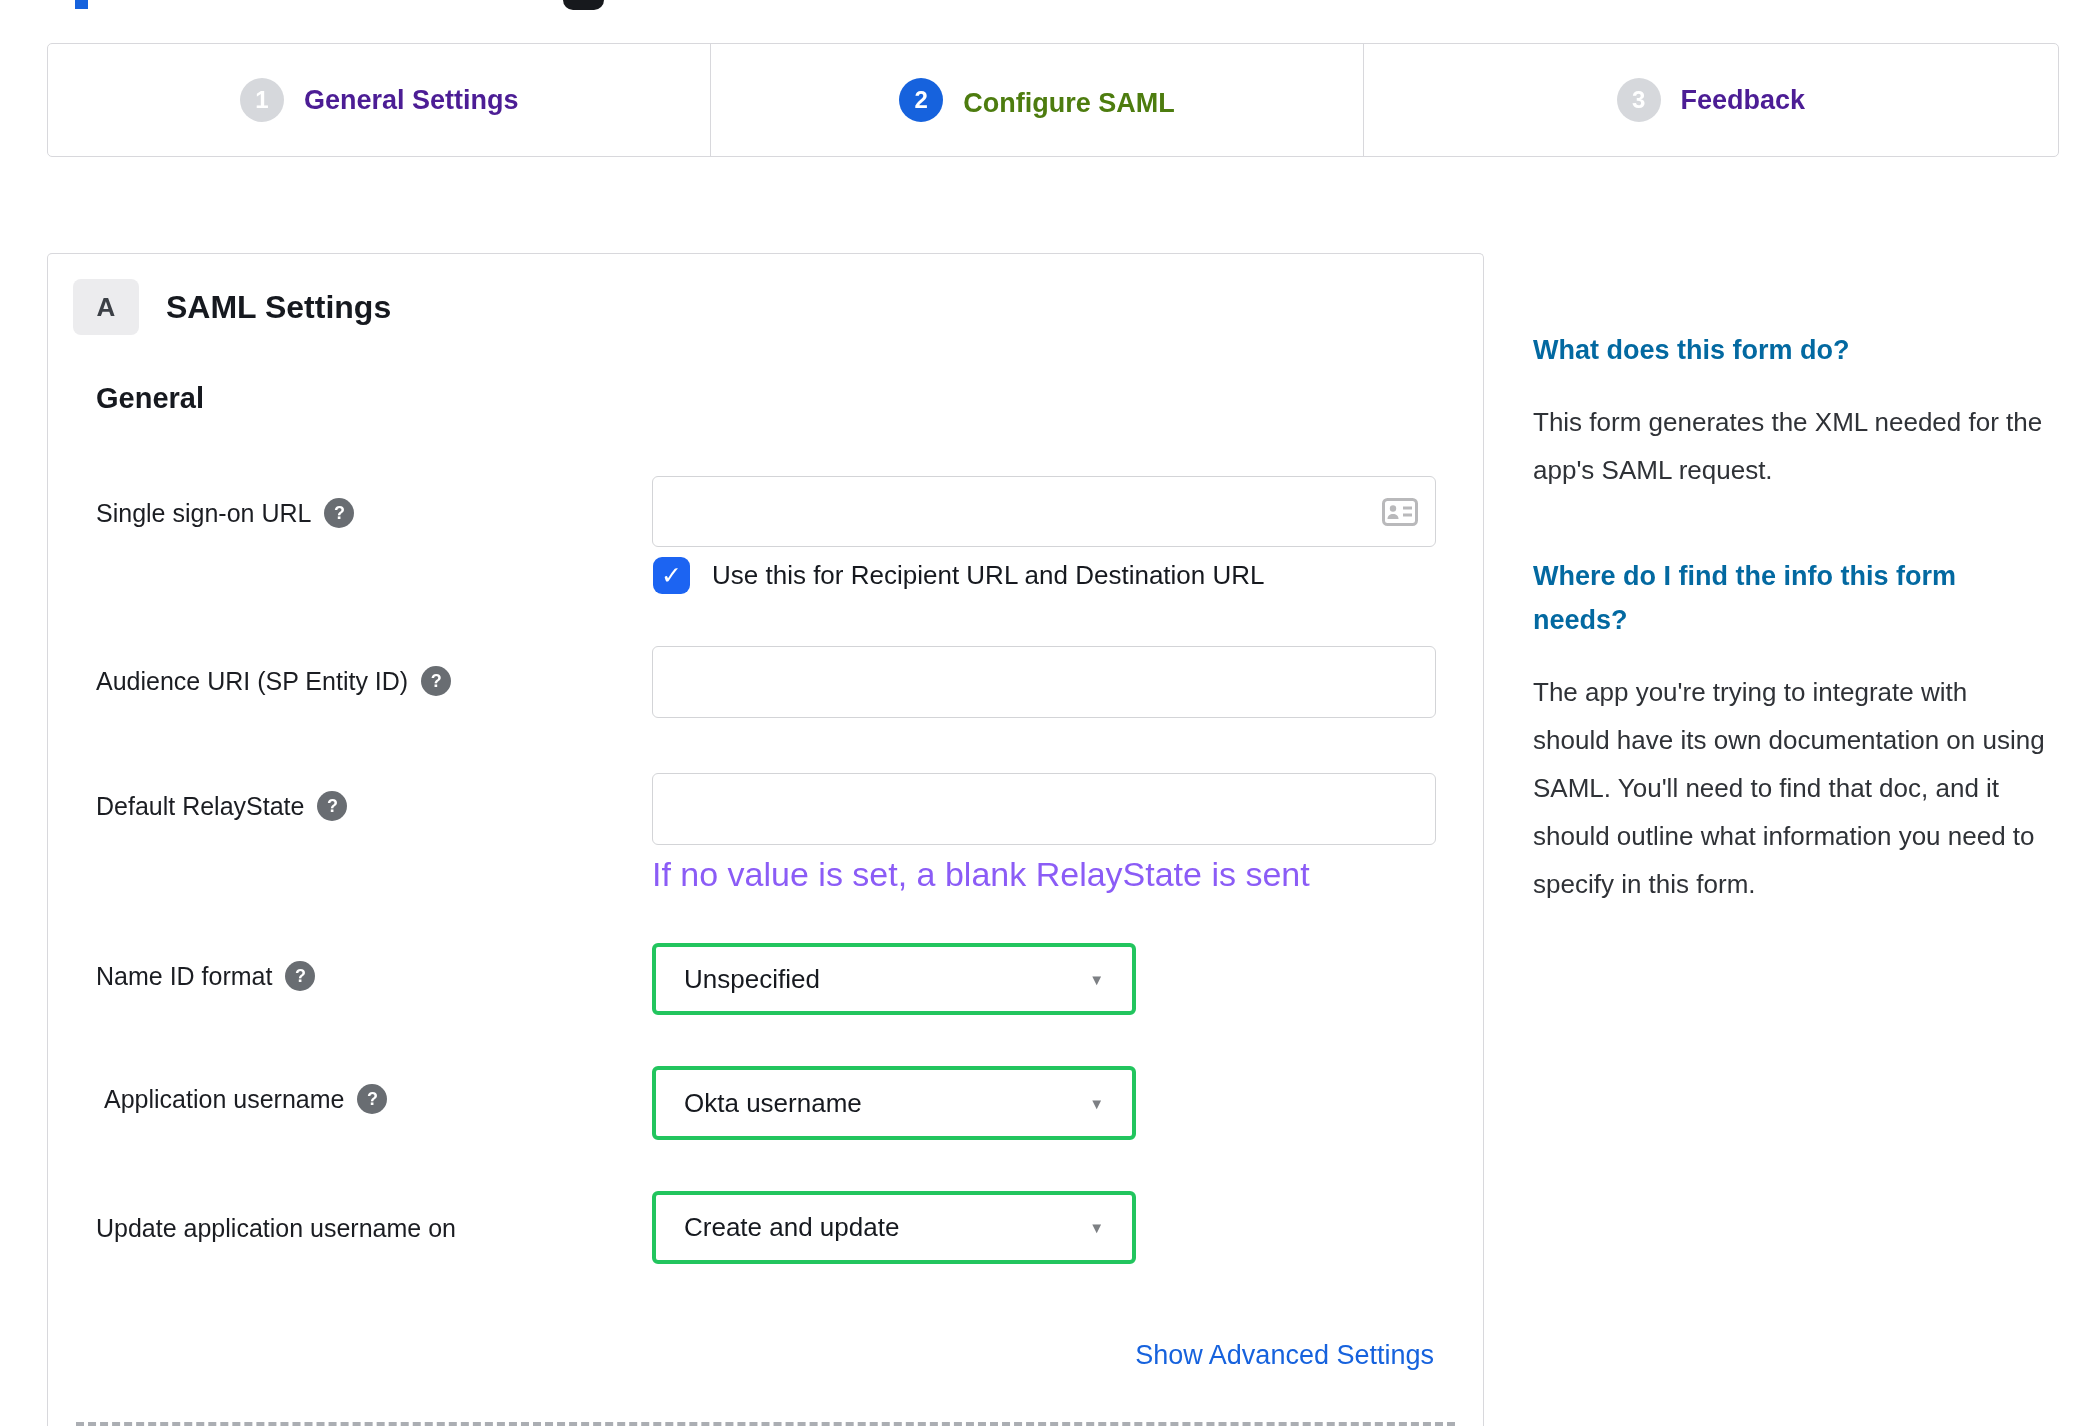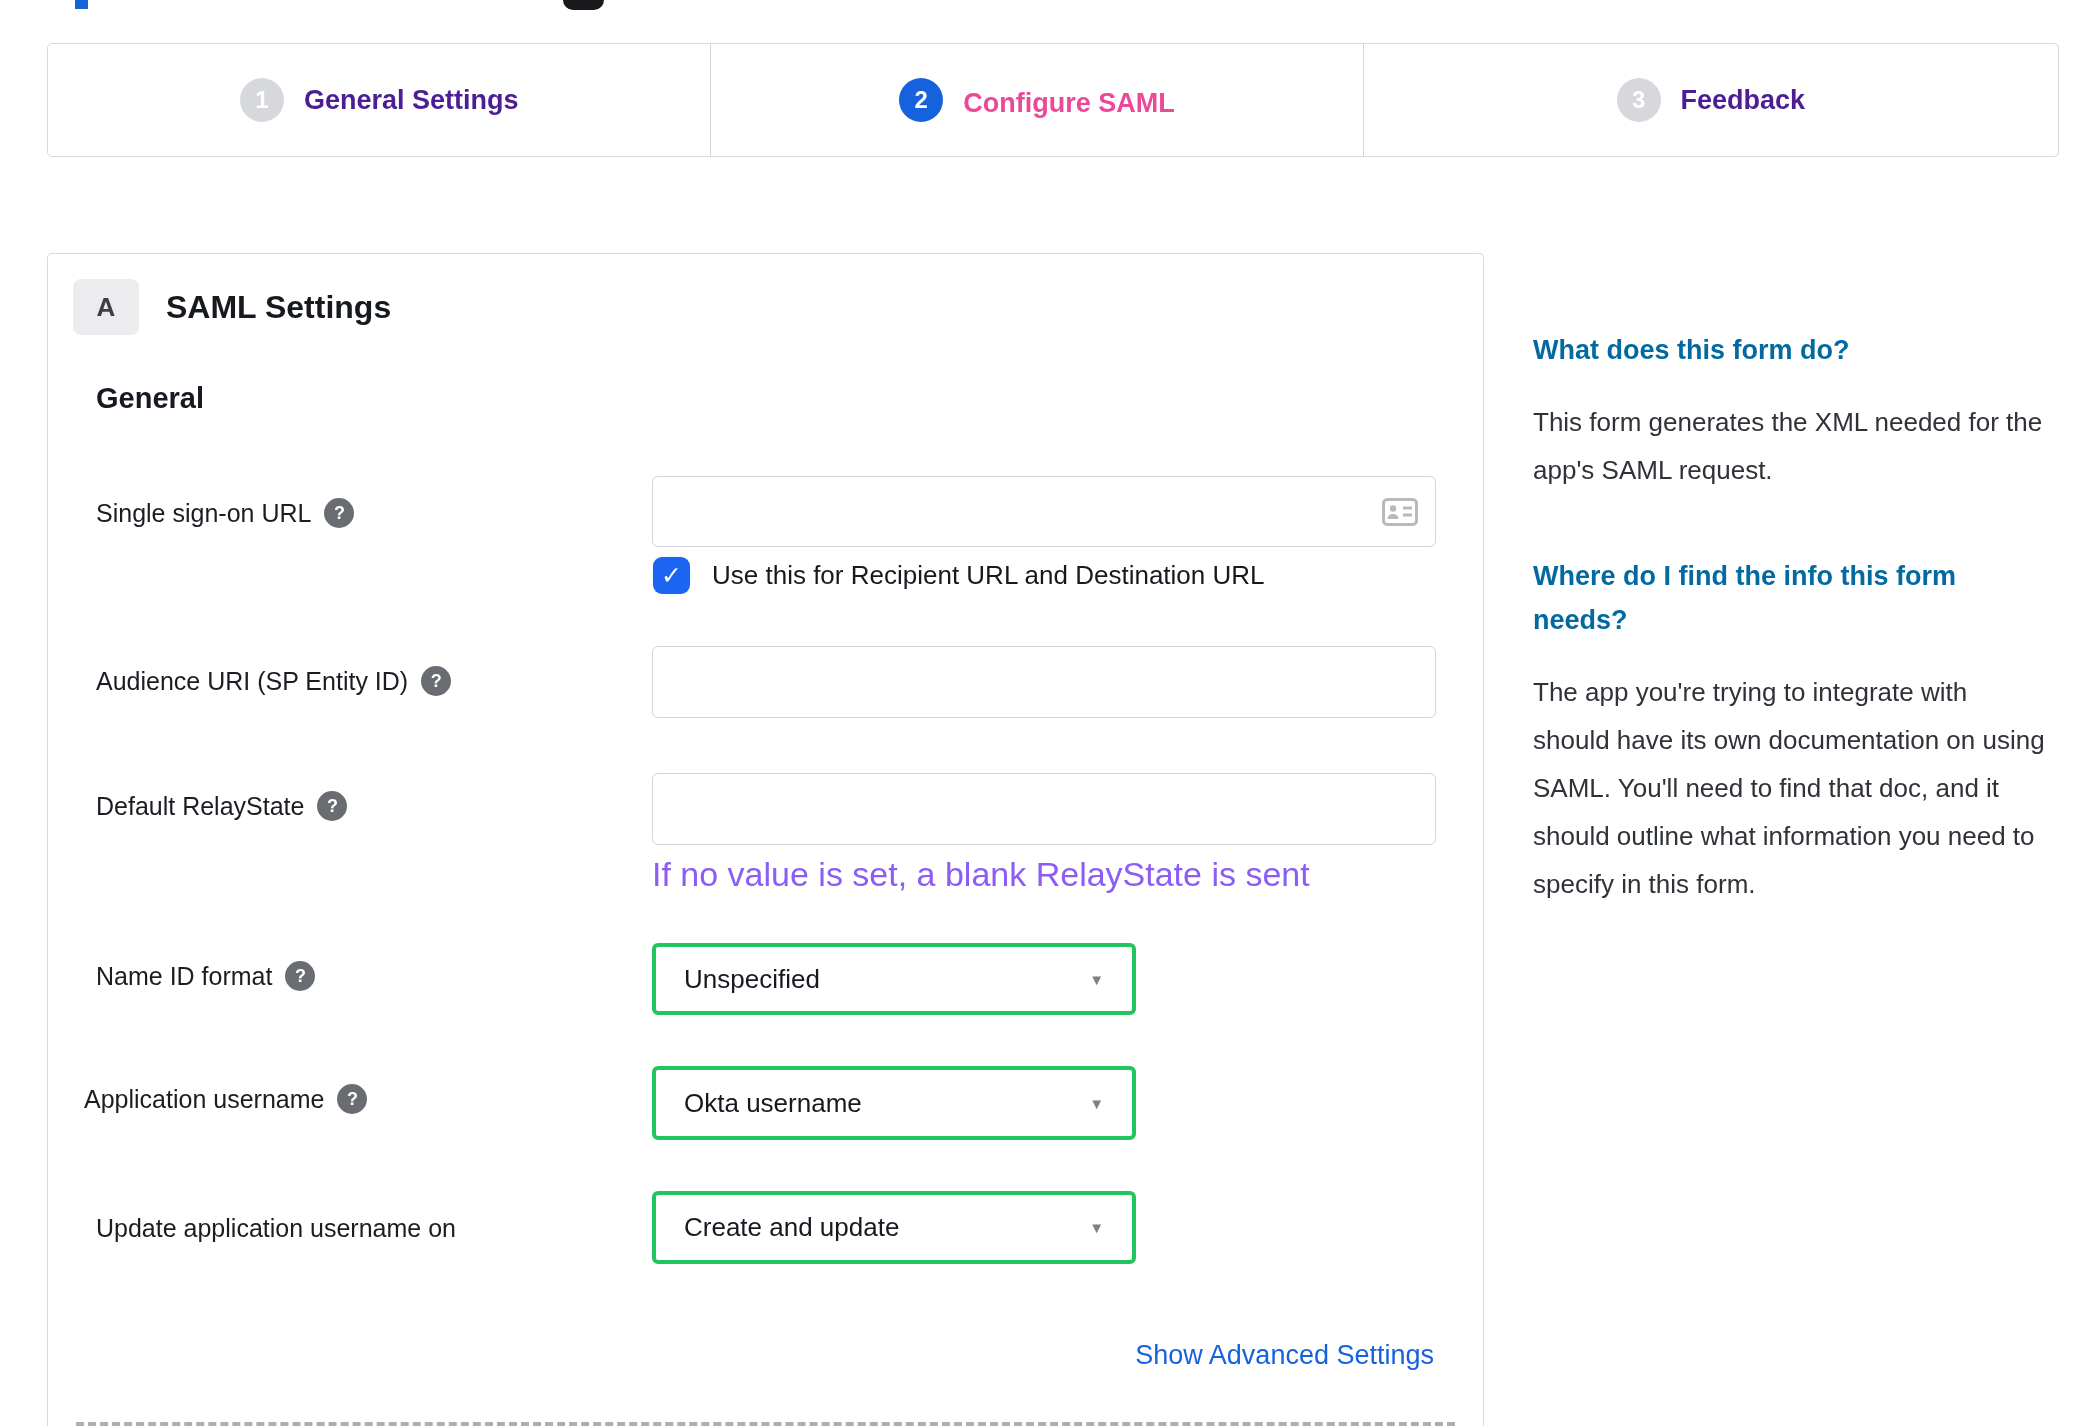--- a/index.html
+++ b/index.html
@@ -32,21 +32,21 @@
   .step-2 { width:653px; border-left:1px solid #d8d8dc; }
   .step-3 { width:696px; border-left:1px solid #d8d8dc; }
   .step-circle {
     width:44px; height:44px; border-radius:50%;
     display:flex; align-items:center; justify-content:center;
     color:#ffffff; font-size:24px; font-weight:700;
     background:#d6d8dc; flex:0 0 auto;
   }
   .step.active .step-circle { background:#1662dd; }
   .step-label { font-size:27px; font-weight:700; color:#4c1d95; }
-  .step.active .step-label { color:#ec4899;margin-top:6px; }
+  .step.active .step-label { color:#4d7c0f;margin-top:6px; }
 
   
   .panel {
     left:47px; top:253px; width:1437px; height:1173px;
     border:1px solid #d8d8dc; border-bottom:none;
     border-radius:5px 5px 0 0; background:#ffffff;
   }
   .badge-a {
     left:25px; top:25px; width:66px; height:56px;
     background:#ececee; border-radius:8px;
@@ -183,21 +183,21 @@
 
     <div class="abs field-label" style="left:48px; top:707px;">
       <span>Name ID format</span>
       <span class="help-icon">?</span>
     </div>
     <div class="select" style="top:689px; height:72px;">
       <span>Unspecified</span>
       <span class="arrow">▼</span>
     </div>
 
-    <div class="abs field-label" style="left:36px; top:830px;">
+    <div class="abs field-label" style="left:56px; top:830px;">
       <span>Application username</span>
       <span class="help-icon">?</span>
     </div>
     <div class="select" style="top:812px; height:74px;">
       <span>Okta username</span>
       <span class="arrow">▼</span>
     </div>
 
     <div class="abs field-label" style="left:48px; top:960px;">
       <span>Update application username on</span>

